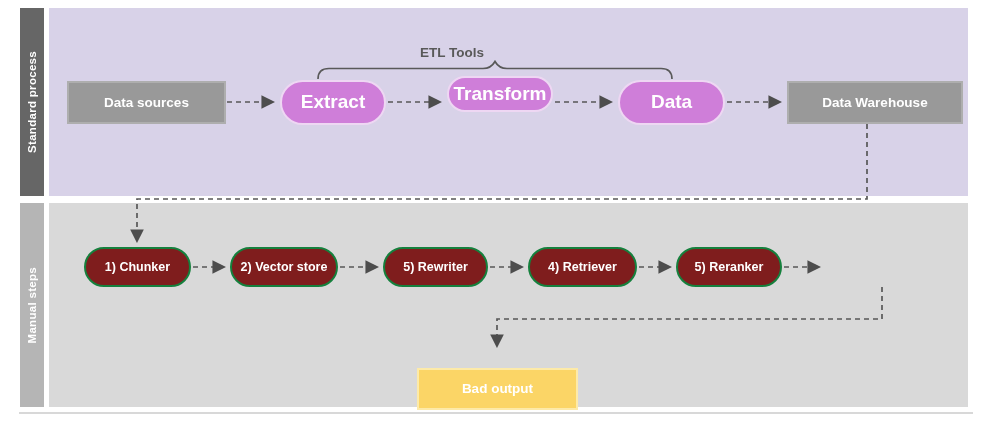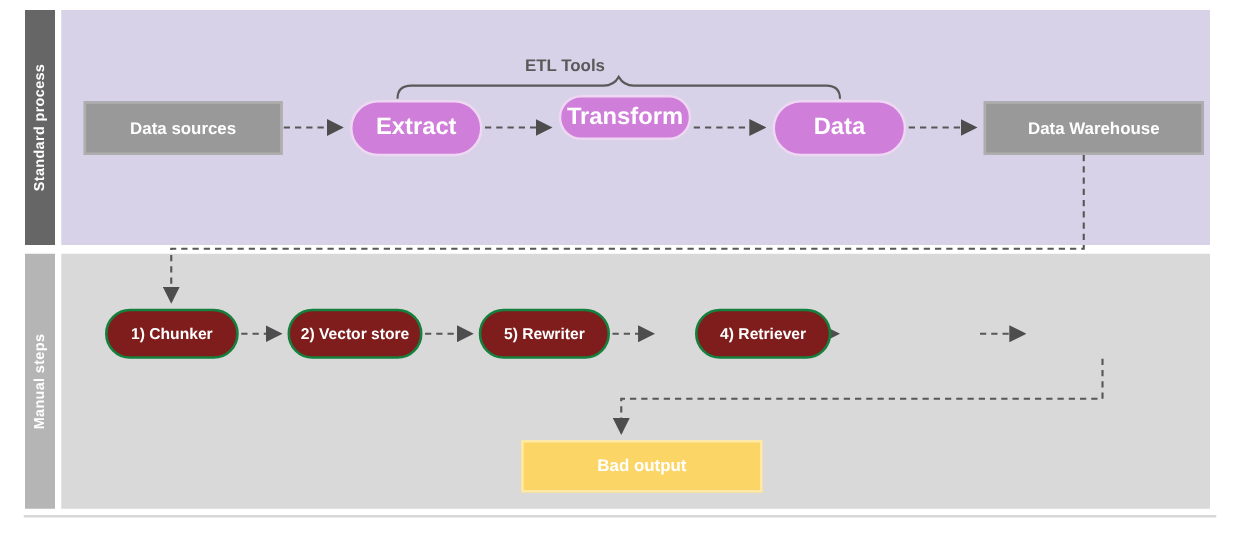--- a/index.html
+++ b/index.html
@@ -38,25 +38,25 @@
 
   #n-data-sources {left:67px; top:81px; width:159px;height:43px;}
   #n-extract      {left:280px;top:80px; width:106px;height:45px;}
   #n-transform    {left:447px;top:76px; width:106px;height:36px;}
   #n-load         {left:618px;top:80px; width:107px;height:45px;}
   #n-warehouse    {left:787px;top:81px; width:176px;height:43px;}
 
   #n-chunker      {left:84px; top:247px;width:107px;height:40px;}
   #n-vector-store {left:230px;top:247px;width:108px;height:40px;}
   #n-rewriter     {left:383px;top:247px;width:105px;height:40px;}
-  #n-retriever    {left:556px;top:247px;width:109px;height:40px;}
+  #n-retriever    {left:528px;top:247px;width:109px;height:40px;}
   #n-reranker     {left:676px;top:247px;width:106px;height:40px;}
   #n-consolidator {left:825px;top:246px;width:113px;height:40px;}
 
-  #n-bad-output   {left:417px;top:352px;width:193px;height:42px;}
+  #n-bad-output   {left:417px;top:368px;width:161px;height:42px;}
 
   .brace-label{
     position:absolute;left:420px;top:45px;width:150px;
     color:#595959;font-weight:bold;font-size:13.5px;
   }
 </style>
 </head>
 <body>
 
 <div class="canvas">
@@ -101,18 +101,19 @@
   <div id="n-data-sources" class="node rect-gray">Data sources</div>
   <div id="n-extract" class="node pill-pink">Extract</div>
   <div id="n-transform" class="node pill-pink">Transform</div>
   <div id="n-load" class="node pill-pink">Data</div>
   <div id="n-warehouse" class="node rect-gray">Data Warehouse</div>
 
   <div id="n-chunker" class="node pill-gray">1) Chunker</div>
   <div id="n-vector-store" class="node pill-gray">2) Vector store</div>
   <div id="n-rewriter" class="node pill-gray">5) Rewriter</div>
   <div id="n-retriever" class="node pill-gray">4) Retriever</div>
+  <div id="n-reranker" class="node pill-gray">5) Reranker</div>
 
   <div id="n-bad-output" class="node rect-yellow">Bad output</div>
 
   <div class="bottom-divider"></div>
 
 </div>
 
 </body></html>

